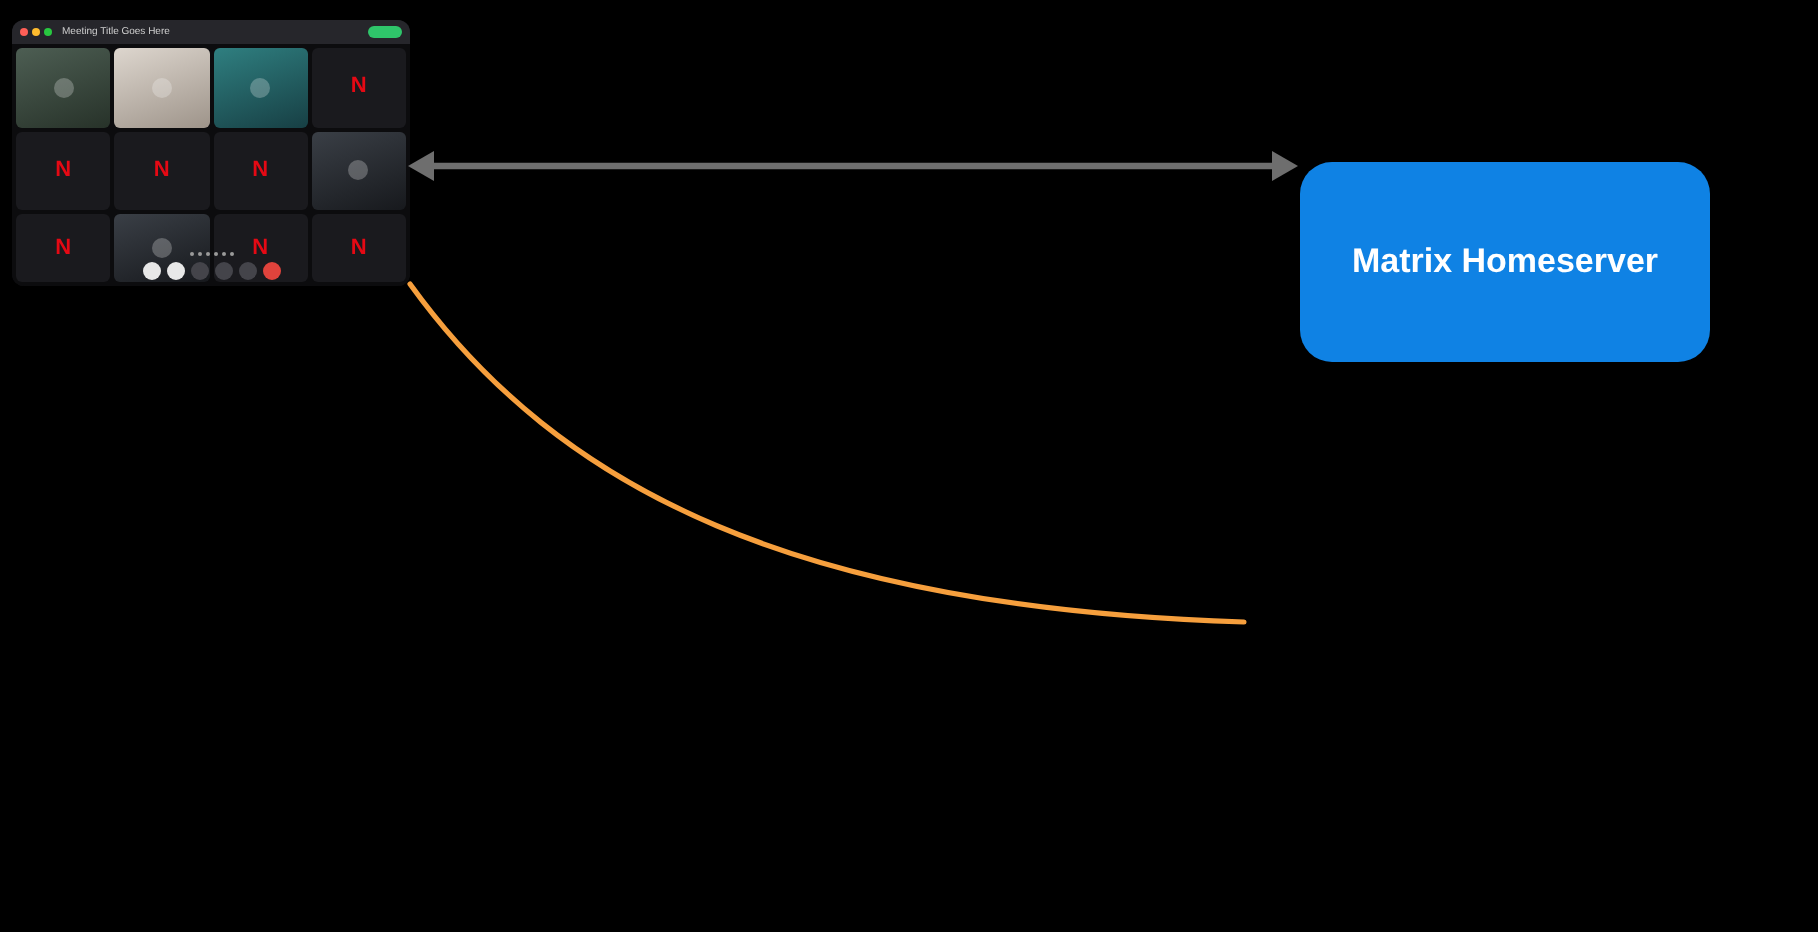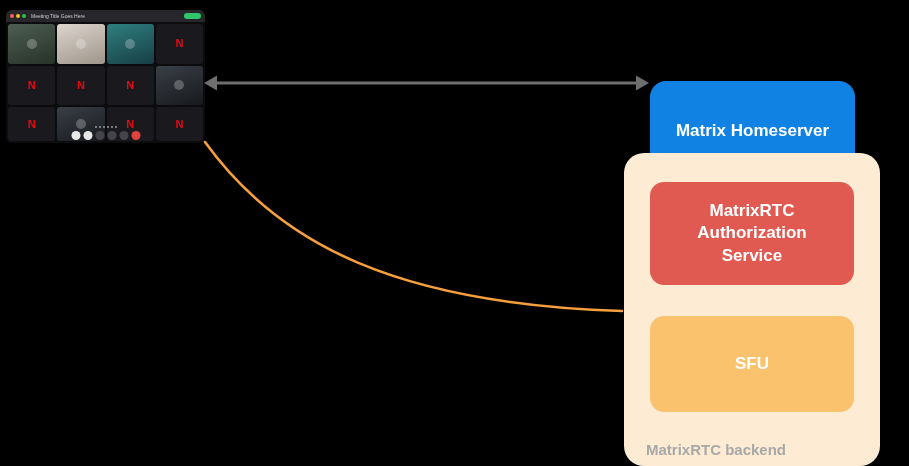--- a/index.html
+++ b/index.html
@@ -164,21 +164,14 @@
   <svg class="connectors" viewBox="0 0 909 466">
     <line class="arrow-line" x1="215" y1="83" x2="638" y2="83"></line>
     <polygon class="arrow-head" points="204,83 217,75.5 217,90.5"></polygon>
     <polygon class="arrow-head" points="649,83 636,75.5 636,90.5"></polygon>
     <path class="curve-line" d="M 205 142 C 280 246, 400 304, 622 311"></path>
   </svg>
 
 
   <div class="homeserver">Matrix Homeserver</div>
 
-  <div class="backend">
-    <div class="auth-box">MatrixRTC
-Authorization
-Service</div>
-    <div class="sfu-box">SFU</div>
-    <div class="backend-label">MatrixRTC backend</div>
-  </div>
 
 </div>
 
 </body></html>

